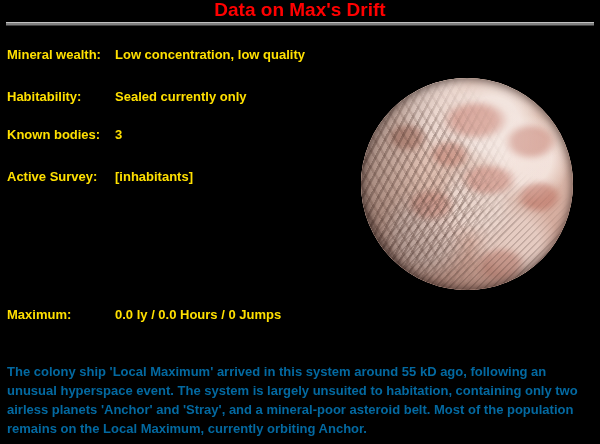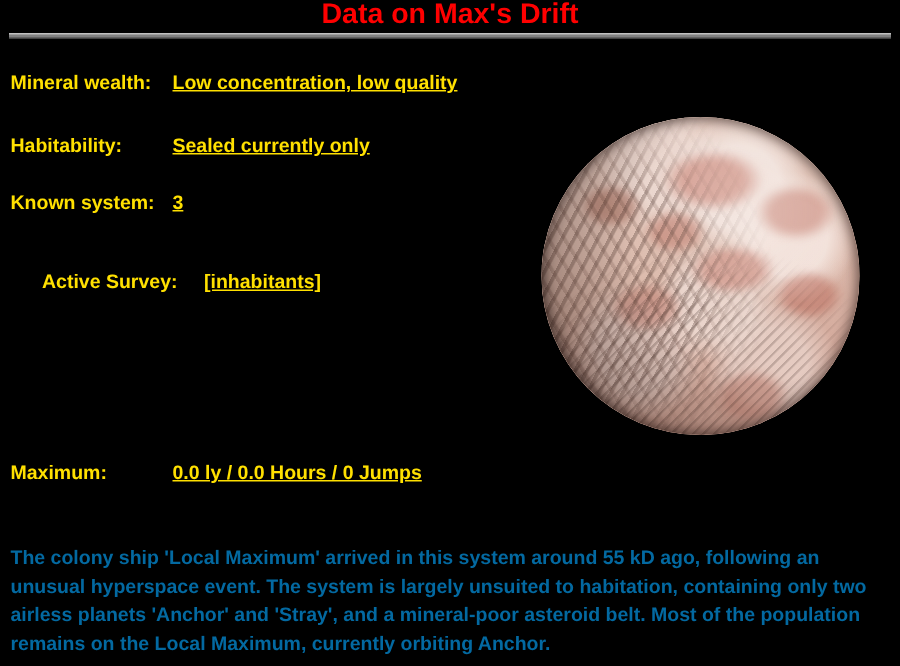--- a/index.html
+++ b/index.html
@@ -158,30 +158,30 @@
     color: #ffe000;
     font-size: 13px;
     font-weight: bold;
     line-height: 16px;
     white-space: nowrap;
   }
   .row .label {
     display: inline-block;
     width: 108px;
   }
-  .row .value { display: inline-block; text-decoration: underline; }
+  .row .value { display: inline-block; }
   .row .value .sub {
     display: block;
     margin-top: 3px;
   }
 
   #row-mineral   { top: 47px; }
   #row-habit     { top: 89px; }
   #row-bodies    { top: 127px; }
-  #row-survey    { top: 180px; margin-left: 21px; }
+  #row-survey    { top: 169px; }
   #row-distance  { top: 307px; }
 
   
   .description {
     position: absolute;
     left: 7px;
     top: 362px;
     width: 588px;
     color: #0369a1;
     font-size: 13px;
@@ -211,21 +211,21 @@
 
   <div class="row" id="row-mineral">
     <span class="label">Mineral wealth:</span><span class="value">Low concentration, low quality</span>
   </div>
 
   <div class="row" id="row-habit">
     <span class="label">Habitability:</span><span class="value">Sealed currently only</span>
   </div>
 
   <div class="row" id="row-bodies">
-    <span class="label">Known system:</span><span class="value">3</span>
+    <span class="label">Known bodies:</span><span class="value">3</span>
   </div>
 
   <div class="row" id="row-survey">
     <span class="label">Active Survey:</span><span class="value"><span>[inhabitants]</span></span>
   </div>
 
   <div class="row" id="row-distance">
     <span class="label">Maximum:</span><span class="value">0.0 ly / 0.0 Hours / 0 Jumps</span>
   </div>
 

